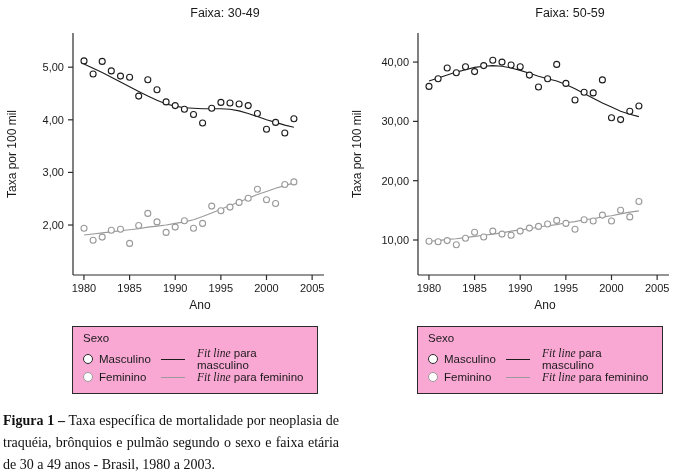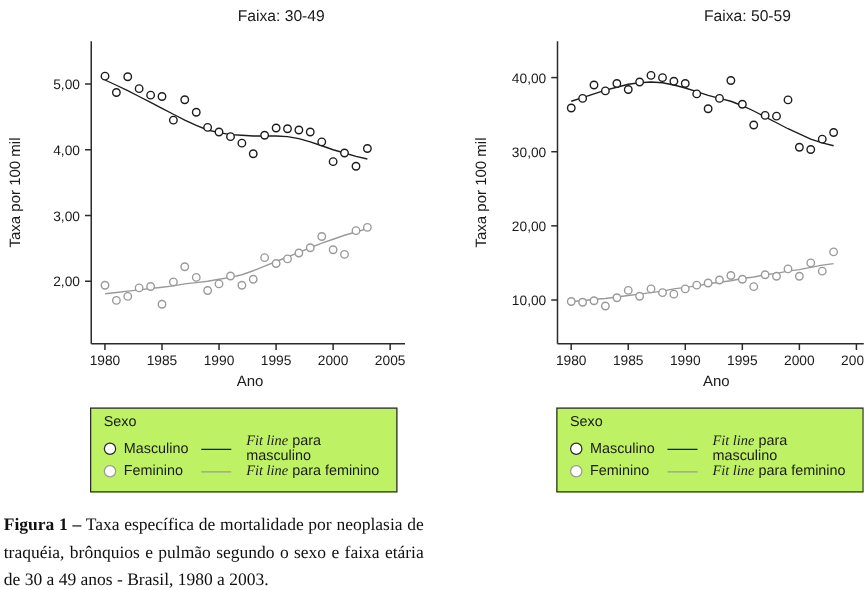--- a/index.html
+++ b/index.html
@@ -1,24 +1,24 @@
 <!DOCTYPE html>
 <html><head>
 <meta charset="utf-8">
 <style>
   html,body{margin:0;padding:0;background:#ffffff;}
   body{width:691px;height:472px;overflow:hidden;
        font-family:"Liberation Sans",sans-serif;color:#1a1a1a;}
-  .page{display:flex;width:691px;height:472px;background:#fff;gap:28px;}
+  .page{display:flex;width:691px;height:472px;background:#fff;}
   .col{width:345px;position:relative;}
   .col.right{width:346px;}
   svg.chart{display:block;width:345px;height:318px;}
   svg.chart text{font-family:"Liberation Sans",sans-serif;fill:#1a1a1a;}
   .legend-box{margin:8px 0 0 72px;width:226px;border:1px solid #2a2a2a;
-              background:#bef264;padding:4px 8px 6px 10px;font-size:11.5px;}
+              background:#f9a8d4;padding:4px 8px 6px 10px;font-size:11.5px;}
   .legend-title{margin:1px 0 3px 0;}
   .legend-row{display:grid;grid-template-columns:16px 62px 36px auto;
               align-items:center;height:20px;}
   .marker{width:8px;height:8px;border-radius:50%;background:#fff;display:inline-block;}
   .marker.m{border:1.3px solid #2a2a2a;}
   .marker.f{border:1.3px solid #9a9a9a;}
   .linesample{display:inline-block;width:24px;height:0;border-top:1.2px solid;}
   .linesample.m{border-color:#1c1c1c;}
   .linesample.f{border-color:#9a9a9a;}
   .fitlabel i{font-family:"Liberation Serif",serif;}

